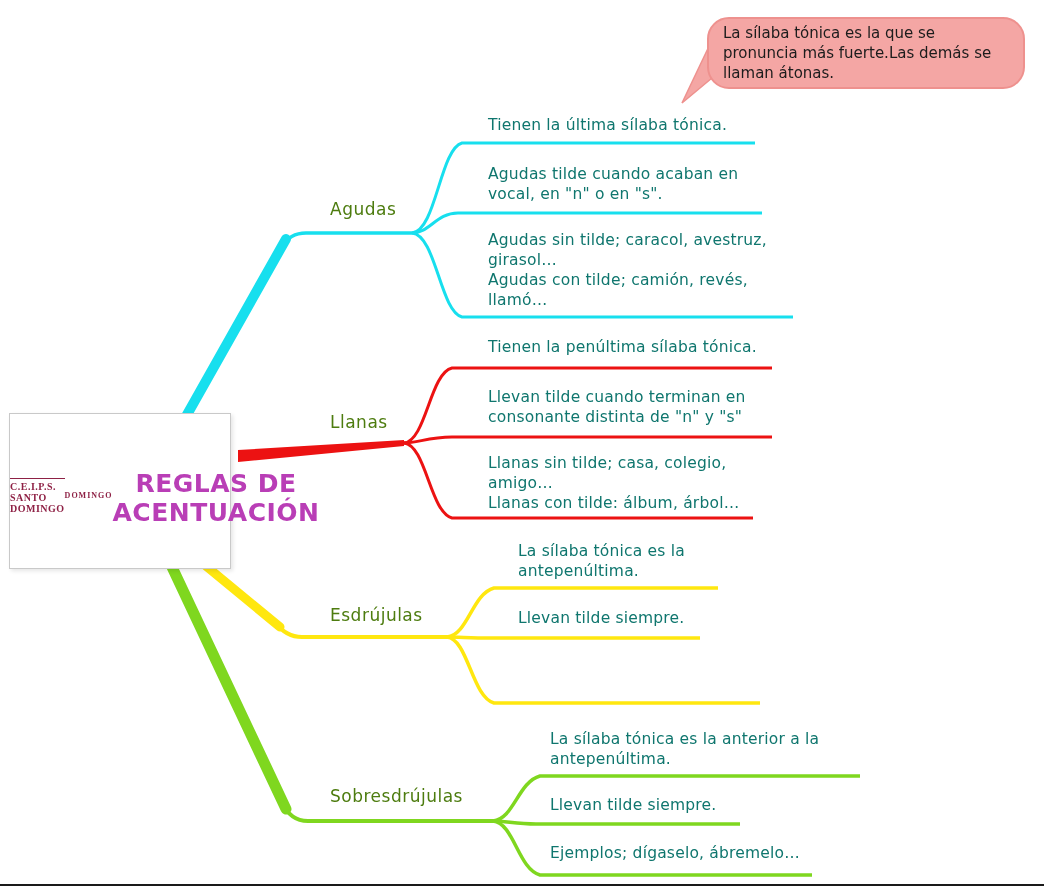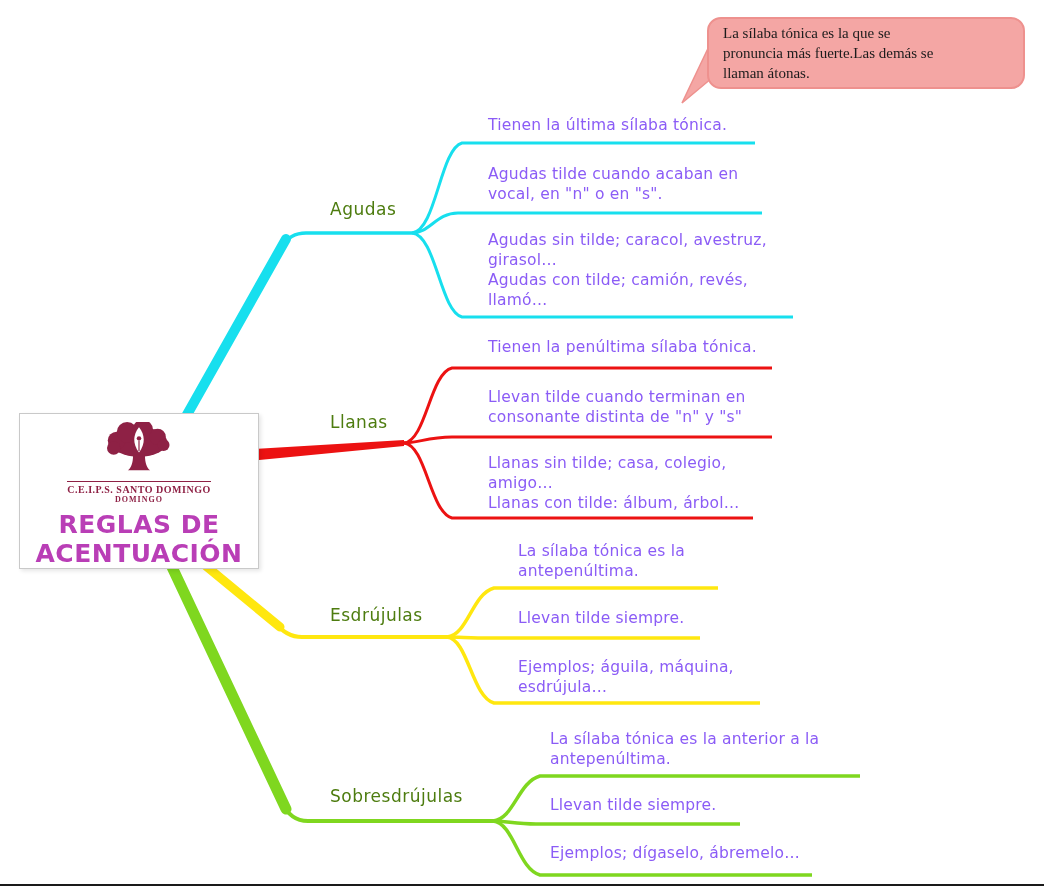--- a/index.html
+++ b/index.html
@@ -10,56 +10,55 @@
     overflow:hidden;
     font-family:"DejaVu Sans", sans-serif;
     color:#1c1c1c;
   }
   svg.lines{position:absolute;left:0;top:0;pointer-events:none;}
   .topic{
     position:absolute;
     font-size:15.5px;
     line-height:20px;
     white-space:pre-line;
-    color:#8b5cf6;
+    color:#0f766e;
     letter-spacing:0.2px;
   }
   .branch-label{
     position:absolute;
     font-size:17px;
     color:#4d7c0f;
     letter-spacing:0.5px;
   }
   .callout{
     position:absolute;
     left:707px;top:17px;
     width:318px;height:72px;
     box-sizing:border-box;
-    border-radius:14px;
+    border-radius:22px;
     border:2px solid #ec4899;
     background:#f4a6a4;
     display:flex;align-items:center;
     padding:4px 14px;
-    font-family:Liberation Serif, serif;
   }
   .callout-text{
     font-size:15px;
     line-height:20px;
     white-space:pre-line;
     color:#1c1c1c;
   }
   .center-node{
     position:absolute;
-    left:19px;top:413px;
-    width:240px;height:156px;
+    left:9px;top:413px;
+    width:222px;height:156px;
     box-sizing:border-box;
     background:#ffffff;
     border:1px solid #c9c9c9;
     box-shadow:2px 2px 4px rgba(0,0,0,0.10);
-    display:flex;flex-direction:column;align-items:center;
+    display:flex;flex-direction:row;align-items:center;
     padding-top:8px;
   }
   .school-name{
     font-family:"Liberation Serif", serif;
     font-weight:bold;
     font-size:10px;
     letter-spacing:0.5px;
     color:#8e2145;
     border-top:1px solid #8e2145;
     padding-top:2px;
@@ -173,22 +172,20 @@
   <div class="topic" style="left:488px;top:387px;">Llevan tilde cuando terminan en
 consonante distinta de "n" y "s"</div>
   <div class="topic" style="left:488px;top:337px;">Tienen la penúltima sílaba tónica.</div>
   <div class="topic" style="left:488px;top:453px;">Llanas sin tilde; casa, colegio,
 amigo…
 Llanas con tilde: álbum, árbol…</div>
 
   <div class="topic" style="left:518px;top:541px;">La sílaba tónica es la
 antepenúltima.</div>
   <div class="topic" style="left:518px;top:608px;">Llevan tilde siempre.</div>
-  <div class="topic" style="left:518px;top:657px;">Ejemplos; águila, máquina,
-esdrújula…</div>
 
   <div class="topic" style="left:550px;top:729px;">La sílaba tónica es la anterior a la
 antepenúltima.</div>
   <div class="topic" style="left:550px;top:795px;">Llevan tilde siempre.</div>
   <div class="topic" style="left:550px;top:843px;">Ejemplos; dígaselo, ábremelo…</div>
 
   <div class="bottom-line"></div>
 </div>
 
 </body></html>

